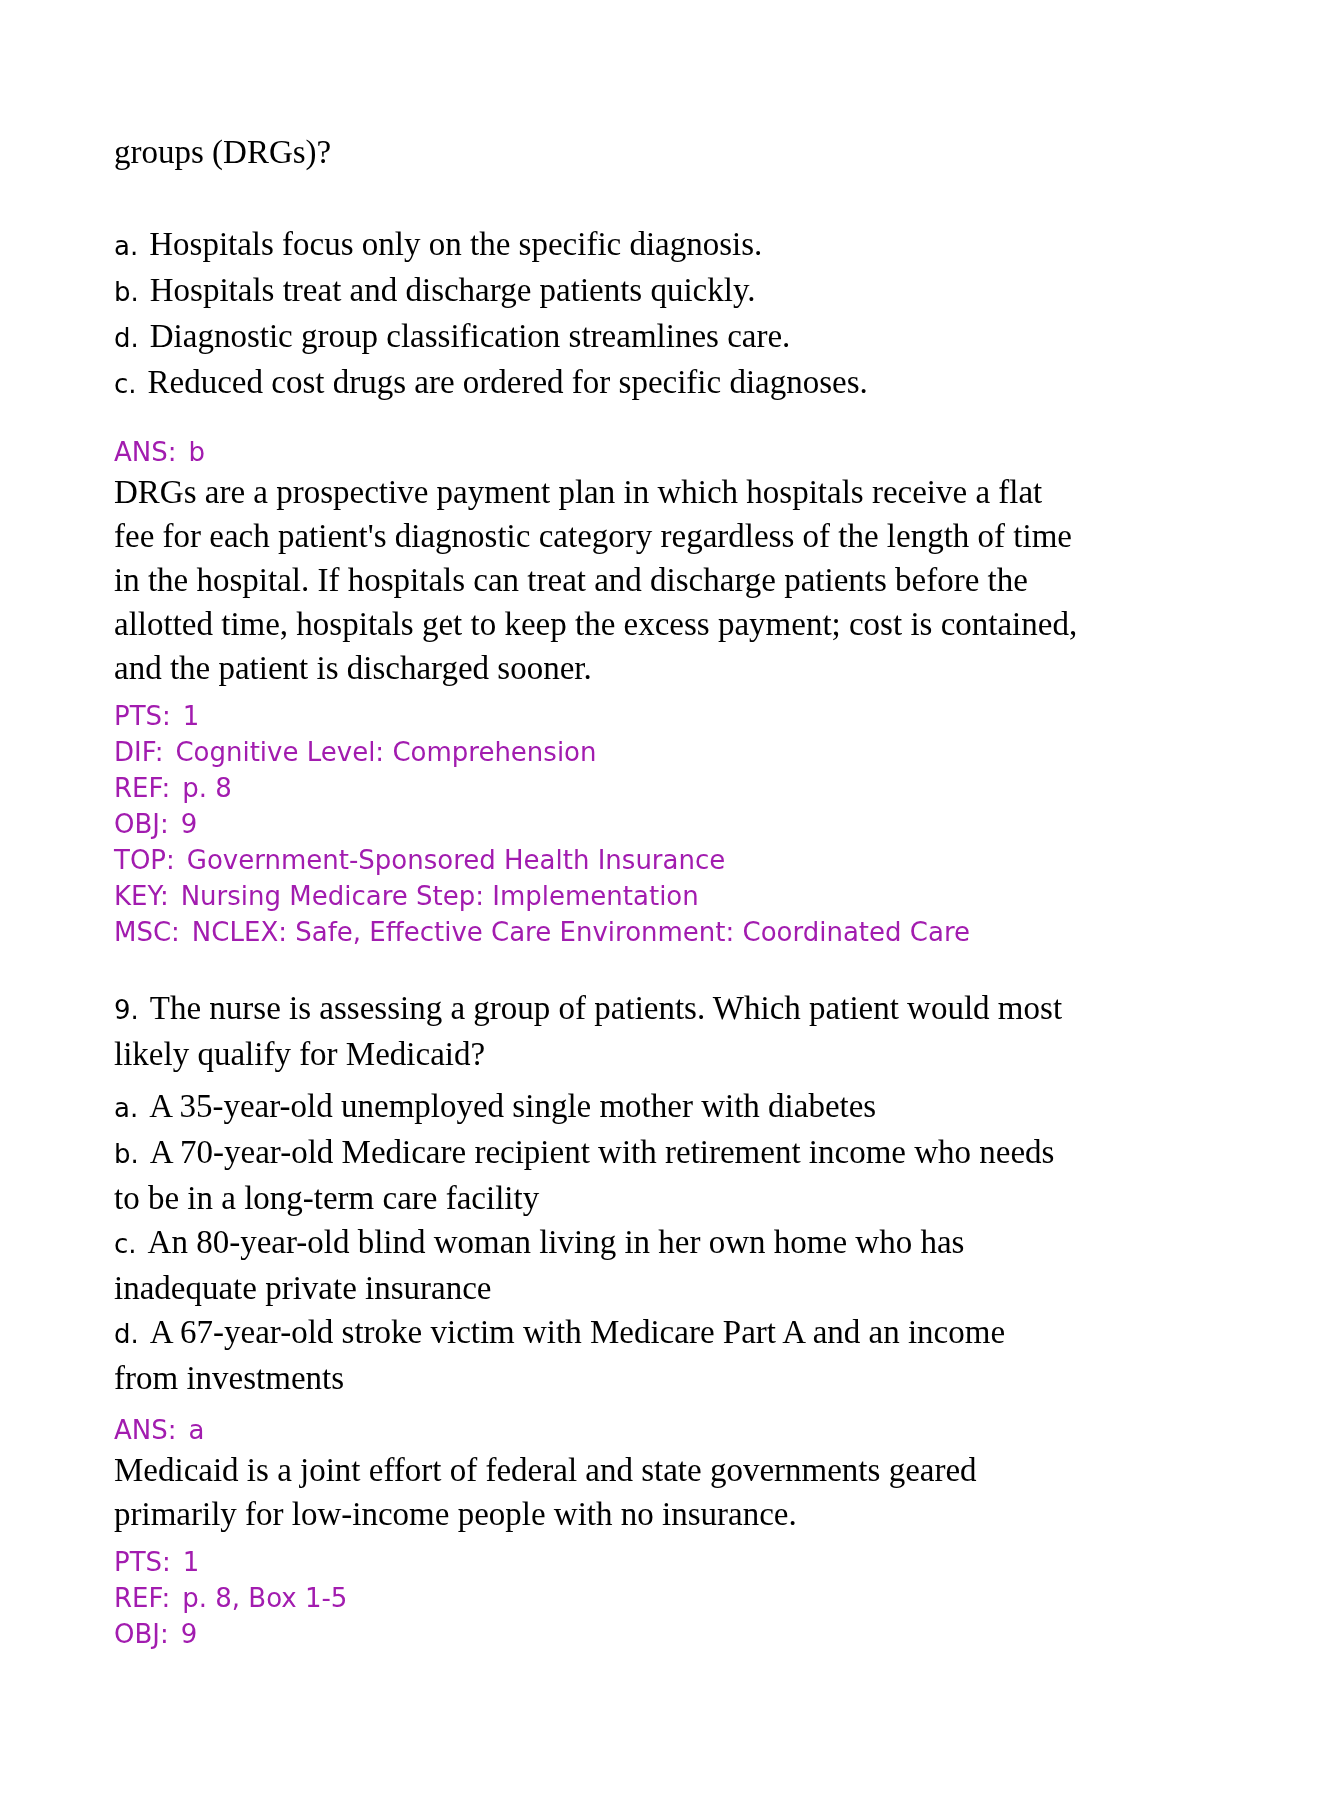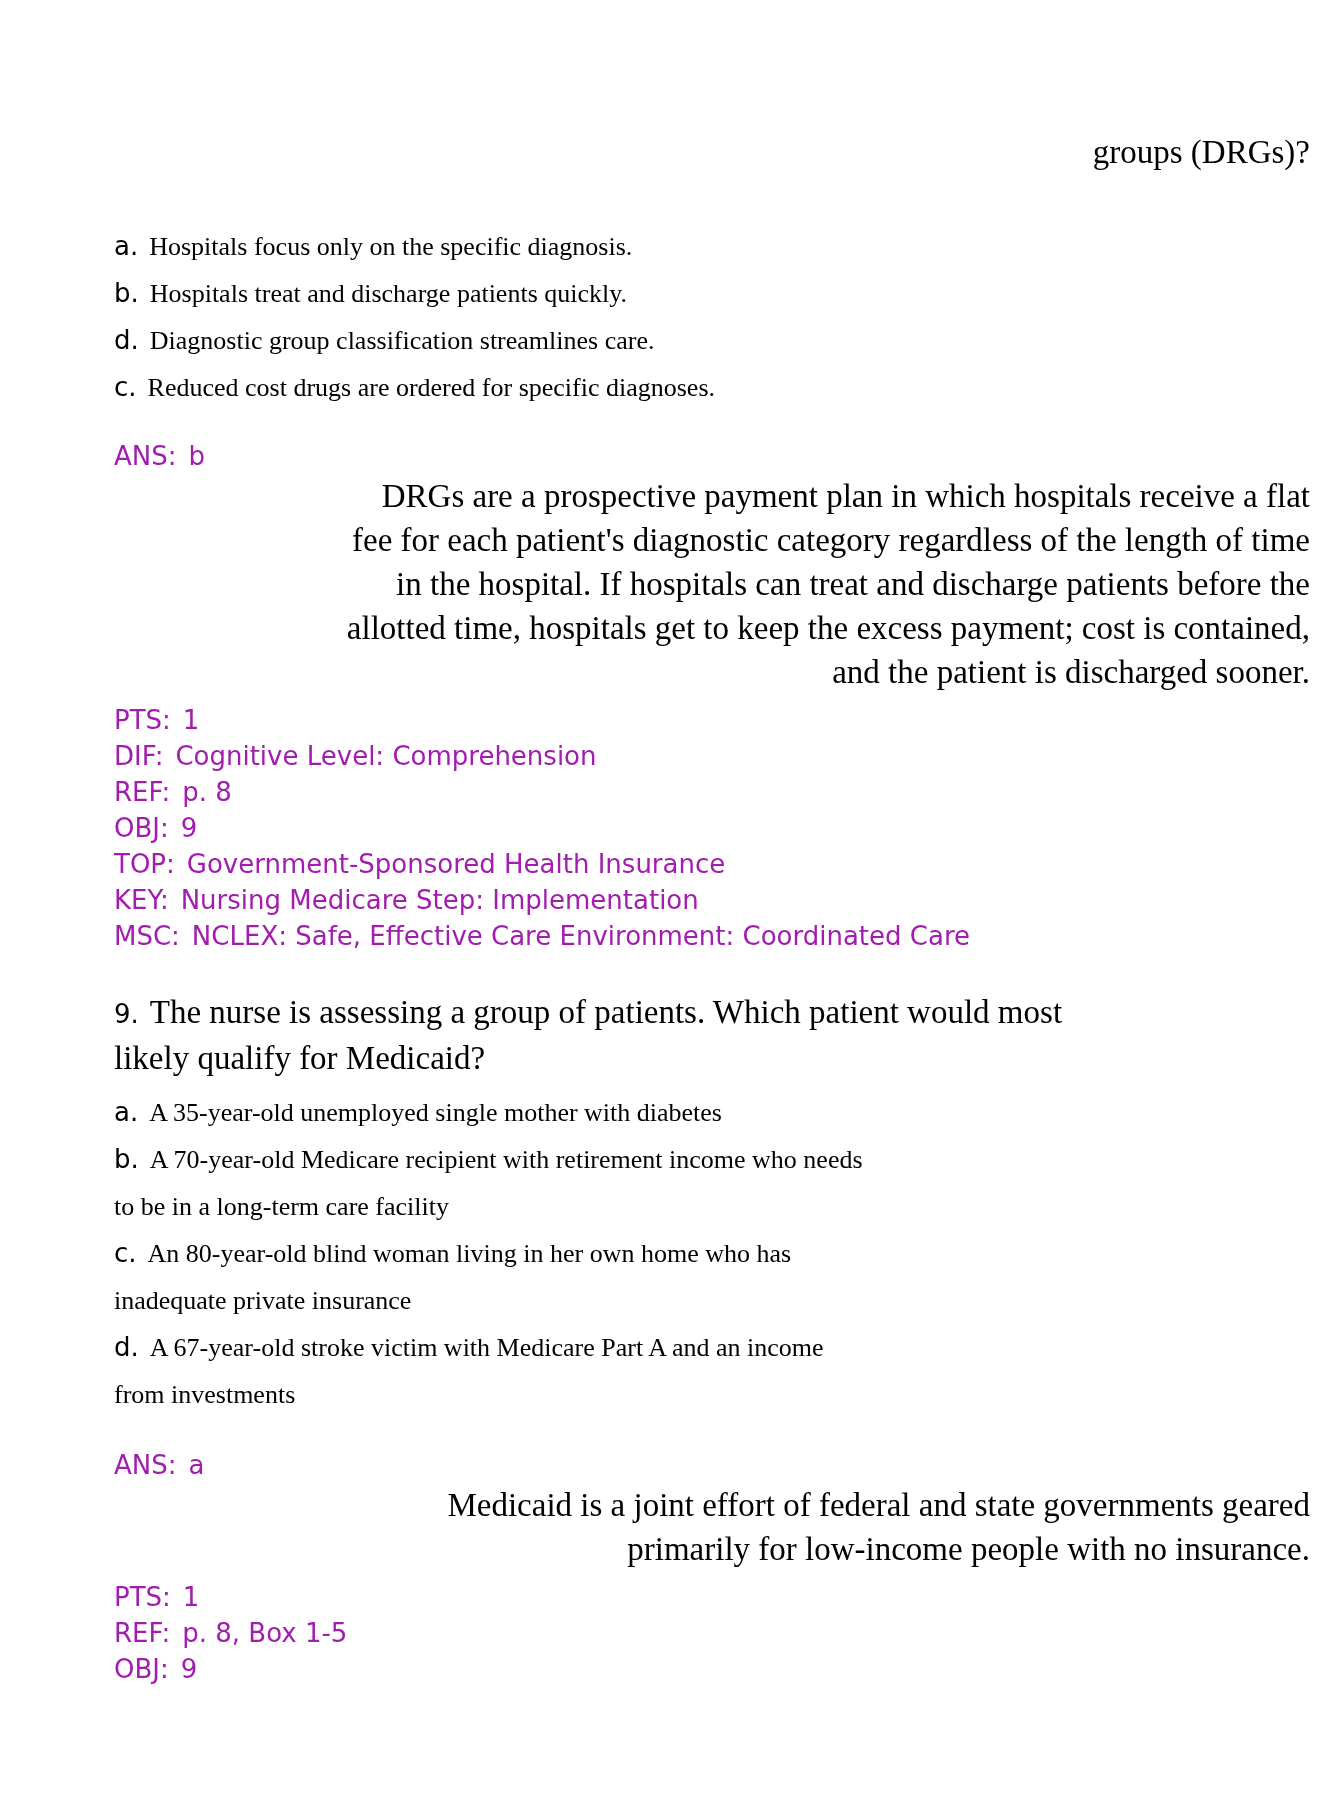--- a/index.html
+++ b/index.html
@@ -23,34 +23,34 @@
     line-height: 44px;
     color: #000000;
   }
   
   .sans {
     font-family: "DejaVu Sans", "Liberation Sans", sans-serif;
     font-size: 26px;
     line-height: 36px;
     color: #a21caf;
   }
-  .prewrap { white-space: pre-line; text-align: right; }
+  .prewrap { white-space: pre-line; }
 
   .stem-fragment { margin-bottom: 48px; }
 
   .options { margin-bottom: 28px; }
   .option-row { }
   .option-letter {
     font-family: "DejaVu Sans", "Liberation Sans", sans-serif;
     font-size: 26px;
     margin-right: 11px;
   }
   .option-text {
     font-family: "Liberation Serif", "DejaVu Serif", serif;
-    font-size: 26px;
+    font-size: 33px;
     white-space: pre-line;
   }
 
   .answer-line { line-height: 36px; }
   .answer-label { margin-right: 12px; }
 
   .rationale { }
 
   .metadata { margin-top: 8px; }
   .meta-row { }
@@ -60,21 +60,21 @@
   .q-number {
     font-family: "DejaVu Sans", "Liberation Sans", sans-serif;
     font-size: 26px;
     margin-right: 11px;
   }
   .q-text {
     font-family: "Liberation Serif", "DejaVu Serif", serif;
     font-size: 33px;
     white-space: pre-line;
   }
-  .options-q9 { margin-bottom: 30px; }
+  .options-q9 { margin-bottom: 12px; }
 </style>
 </head>
 <body>
 
 <div class="page">
 
   <section>
 
     <div class="serif prewrap stem-fragment">groups (DRGs)?</div>
 

